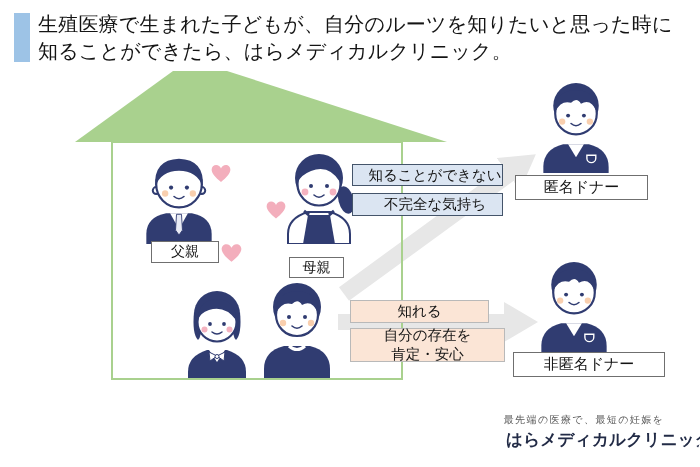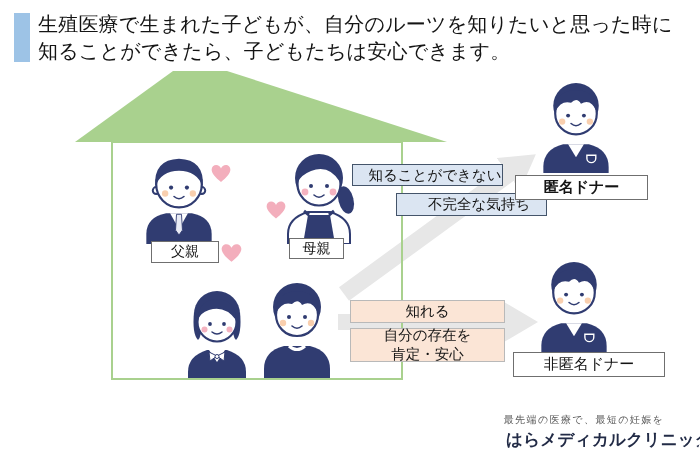--- a/index.html
+++ b/index.html
@@ -33,21 +33,21 @@
   .logo-name { font-family:"DejaVu Sans","Liberation Sans",sans-serif; font-weight:bold; font-size:16.5px; color:#222b46; margin-left:3px; letter-spacing:0.3px; white-space:nowrap; }
 </style>
 </head>
 <body>
 
 <div class="canvas">
 
   <div class="accent-bar"></div>
   <div class="title">
     <div>生殖医療で生まれた子どもが、自分のルーツを知りたいと思った時に</div>
-    <div>知ることができたら、子どもたちは安心できます。</div>
+    <div>知ることができたら、はらメディカルクリニック。</div>
   </div>
 
   <div class="house-roof">
     <svg width="382" height="76" viewBox="0 0 382 76">
       <polygon points="5,74 103,3 157,3 377,74" fill="#a9d18e"></polygon>
     </svg>
   </div>
 
   <div class="arrow-layer">
     <svg width="240" height="220" viewBox="0 0 240 220">
@@ -109,21 +109,21 @@
         <path d="M16 28 C7 21 1 14 1 8.5 C1 4 4.4 1 8.3 1 C11.8 1 14.7 3.4 16 6.6 C17.3 3.4 20.2 1 23.7 1 C27.6 1 31 4 31 8.5 C31 14 25 21 16 28 Z" fill="#f3aebc"></path>
       </svg>
   </div>
   <div class="heart" style="left:221px; top:243px;">
     <svg width="21" height="20" viewBox="0 0 32 29">
         <path d="M16 28 C7 21 1 14 1 8.5 C1 4 4.4 1 8.3 1 C11.8 1 14.7 3.4 16 6.6 C17.3 3.4 20.2 1 23.7 1 C27.6 1 31 4 31 8.5 C31 14 25 21 16 28 Z" fill="#f3aebc"></path>
       </svg>
   </div>
 
   <div class="tag" style="left:151px; top:241px; width:68px; height:22px;">父親</div>
-  <div class="tag" style="left:289px; top:238px; width:55px; height:21px;">母親</div>
+  <div class="tag" style="left:289px; top:257px; width:55px; height:21px;">母親</div>
 
   <div class="figure" style="left:181px; top:286px;">
     <svg width="72" height="92" viewBox="0 0 72 92">
       <circle cx="36" cy="28" r="23" fill="#303c71"></circle>
       <path d="M13 26 Q11 48 17 54 Q21 50 20 38 Z" fill="#303c71"></path>
       <path d="M59 26 Q61 48 55 54 Q51 50 52 38 Z" fill="#303c71"></path>
       <rect x="30" y="48" width="12" height="16" fill="#fff"></rect>
       <circle cx="36" cy="36" r="19.5" fill="#fff" stroke="#303c71" stroke-width="2.1"></circle>
       <path d="M17 34 Q17 14 36 13 Q55 14 55 34 Q44 19 28 24 Q19 27 17 34 Z" fill="#303c71"></path>
       <circle cx="29" cy="38" r="1.9" fill="#303c71"></circle>
@@ -151,25 +151,25 @@
       <circle cx="53" cy="46" r="3.2" fill="#f9cfae"></circle>
       <path d="M34 49 Q39 53.5 44 49" fill="none" stroke="#303c71" stroke-width="1.6" stroke-linecap="round"></path>
       <path d="M6 101 V92 Q6 74 26 69 H52 Q72 74 72 92 V101 Z" fill="#303c71"></path>
       <path d="M31 69 Q39 76 47 69" fill="none" stroke="#fff" stroke-width="3"></path>
     </svg>
   </div>
 
   <div class="info-box info-blue" style="left:352px; top:164px; width:151px; height:22px;">
     <span>知ることができない</span>
   </div>
-  <div class="info-box info-blue" style="left:352px; top:193px; width:151px; height:23px;margin-left:44px;">
+  <div class="info-box info-blue" style="left:352px; top:193px; width:151px; height:23px;">
     <span>不完全な気持ち</span>
   </div>
 
-  <div class="info-box info-peach" style="left:350px; top:300px; width:155px; height:23px;">
+  <div class="info-box info-peach" style="left:350px; top:300px; width:139px; height:23px;">
     <span>知れる</span>
   </div>
   <div class="info-box info-peach" style="left:350px; top:328px; width:155px; height:34px;">
     <span>自分の存在を</span>
     <span>肯定・安心</span>
   </div>
 
   <div class="figure" style="left:535px; top:80px;">
     <svg width="82" height="93" viewBox="0 0 82 94">
       <circle cx="41" cy="26" r="23" fill="#303c71"></circle>
@@ -179,21 +179,21 @@
       <circle cx="33" cy="36" r="2" fill="#303c71"></circle>
       <circle cx="49" cy="36" r="2" fill="#303c71"></circle>
       <circle cx="27" cy="42" r="3.2" fill="#f9cfae"></circle>
       <circle cx="55" cy="42" r="3.2" fill="#f9cfae"></circle>
       <path d="M36 44 Q41 48.5 46 44" fill="none" stroke="#303c71" stroke-width="1.6" stroke-linecap="round"></path>
       <path d="M8 94 V88 Q8 70 28 65 H54 Q74 70 74 88 V94 Z" fill="#303c71"></path>
       <polygon points="33,65 49,65 41,78" fill="#fff"></polygon>
       <path d="M52 76 h9 v3 a4.5 4.5 0 0 1 -9 0 Z" fill="none" stroke="#fff" stroke-width="1.4"></path>
     </svg>
   </div>
-  <div class="tag donor-tag" style="left:515px; top:175px; width:133px; height:25px;font-weight:bold;">匿名ドナー</div>
+  <div class="tag donor-tag" style="left:515px; top:175px; width:133px; height:25px;">匿名ドナー</div>
 
   <div class="figure" style="left:533px; top:259px;">
     <svg width="82" height="93" viewBox="0 0 82 94">
       <circle cx="41" cy="26" r="23" fill="#303c71"></circle>
       <rect x="35" y="48" width="12" height="16" fill="#fff"></rect>
       <circle cx="41" cy="34" r="21" fill="#fff" stroke="#303c71" stroke-width="2.2"></circle>
       <path d="M20 32 Q19 11 41 10 Q63 11 62 32 Q56 18 46 24 Q42 17 36 23 Q26 20 20 32 Z" fill="#303c71"></path>
       <circle cx="33" cy="36" r="2" fill="#303c71"></circle>
       <circle cx="49" cy="36" r="2" fill="#303c71"></circle>
       <circle cx="27" cy="42" r="3.2" fill="#f9cfae"></circle>

